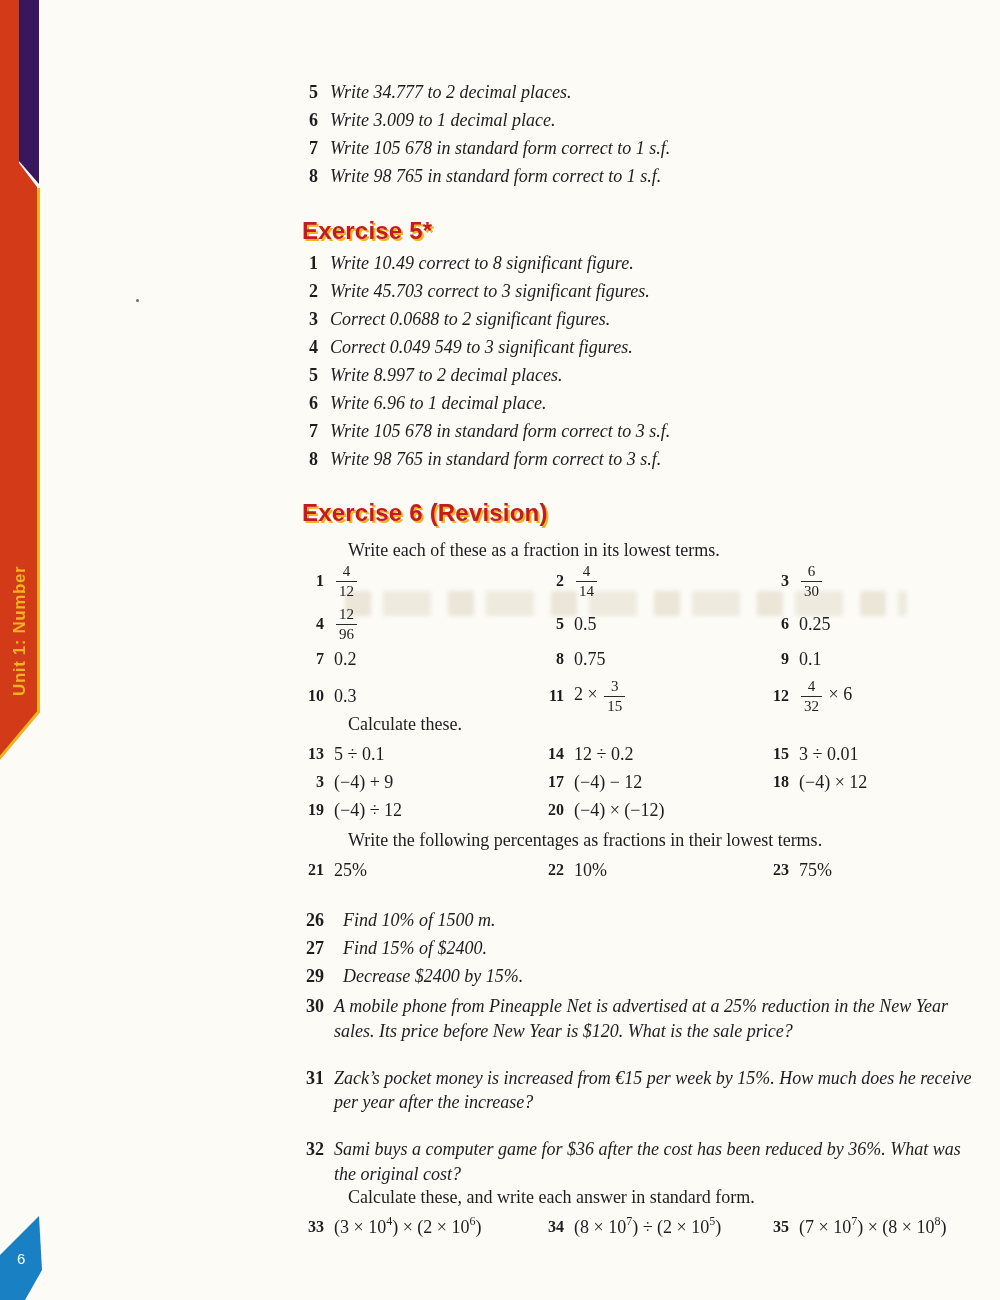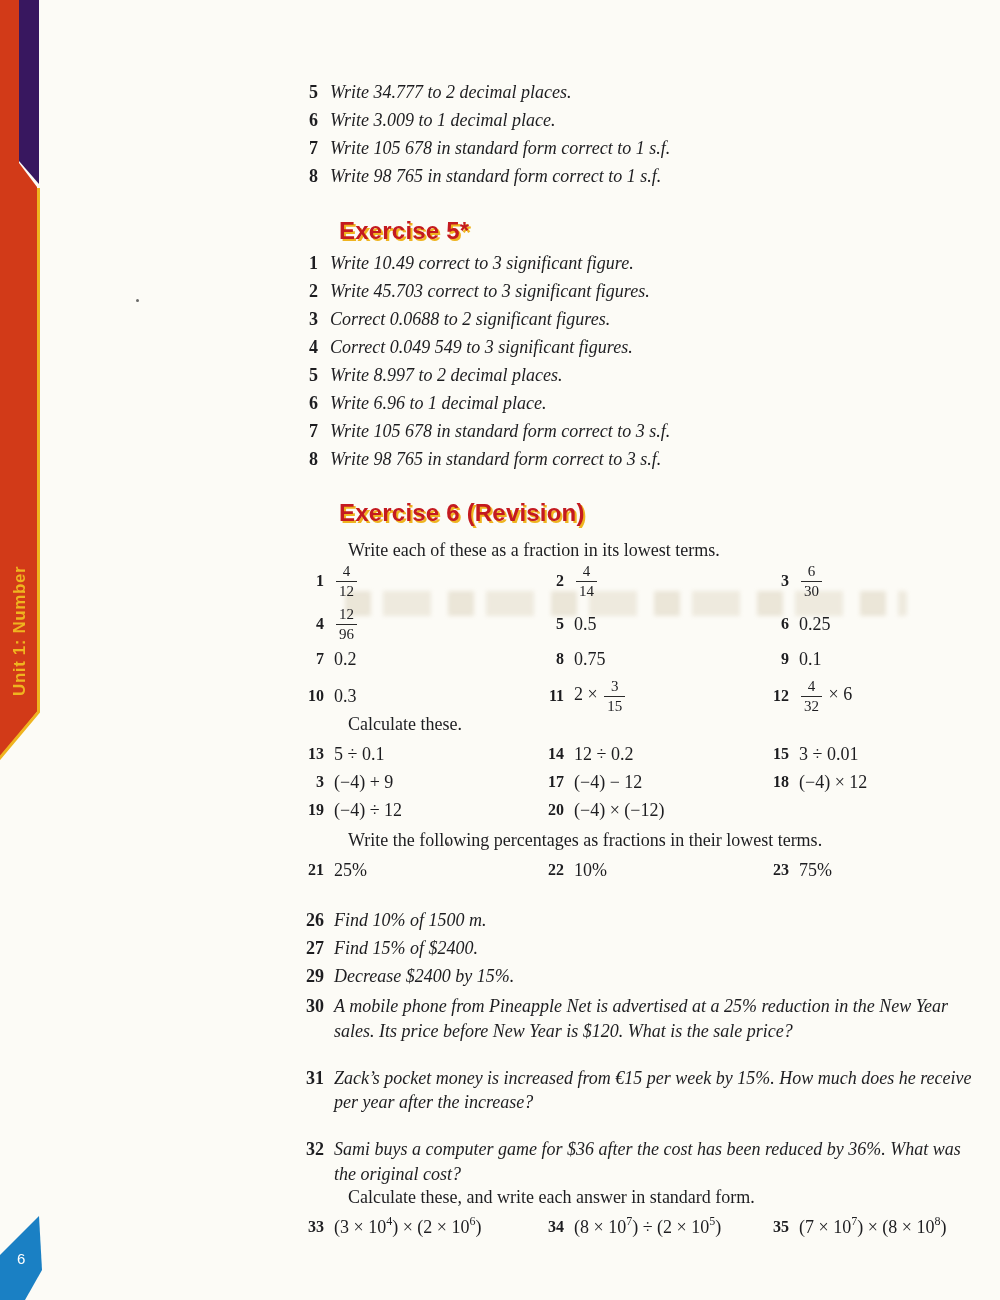--- a/index.html
+++ b/index.html
@@ -24,39 +24,39 @@
     font-family:"Liberation Sans",sans-serif;font-size:15px;}
 
   
   .qline{display:flex;line-height:28px;font-size:18px;}
   .qnum{font-weight:700;text-align:right;flex:0 0 auto;}
   .list .qnum{width:18px;margin-right:12px;}
   .qtext{flex:1 1 auto;font-style:italic;}
 
   .exhead{position:absolute;left:302px;font-family:"Liberation Sans",sans-serif;
     font-weight:800;font-size:24px;color:var(--heading_red);
-    text-shadow:2px 2.4px 0 var(--accent_gold);letter-spacing:.2px;margin-left:37px;}
+    text-shadow:2px 2.4px 0 var(--accent_gold);letter-spacing:.2px;}
   .lead{position:absolute;left:309px;font-size:18px;line-height:28px;margin-left:39px;}
 
   .grid{position:absolute;left:300px;width:692px;}
   .grow{display:flex;align-items:center;}
   .h42{height:42px}.h44{height:44px}.h26{height:26px}.h48{height:48px}.h28{height:28px}.h30{height:30px}
   .gcell{display:flex;align-items:center;}
   .c1{width:240px}.c2{width:225px}.c3{flex:1}
   .gcell .qnum{width:24px;margin-right:10px;}
   .qmath{font-size:18px;white-space:nowrap;}
   .qmath sup{font-size:12px;line-height:0;position:relative;top:-1px;}
 
   .frac{display:inline-flex;flex-direction:column;align-items:center;
     vertical-align:middle;margin:0 2px;font-size:15px;line-height:1.1;}
   .frac .fn{padding:0 3px 1px;}
   .frac .fd{border-top:1.3px solid #2a2a2a;padding:1px 3px 0;}
 
   .wordlist{position:absolute;left:300px;width:692px;}
-  .wordlist .qline .qnum{width:24px;margin-right:10px;}
+  .wordlist .qline .qnum{width:24px;margin-right:19px;}
   .qpara{display:flex;font-size:18px;line-height:24.8px;}
   .qpara .qnum{width:24px;margin-right:10px;line-height:24.8px;}
   .qpara .qtext{max-width:650px;}
   .mt4{margin-top:4px}.mt6{margin-top:22px}
 
   
   .ghost{position:absolute;left:345px;top:591px;width:562px;height:25px;
     filter:blur(2.3px);opacity:.5;border-radius:3px;
     background:repeating-linear-gradient(90deg,
       rgba(167,146,98,.40) 0 26px, rgba(167,146,98,0) 26px 38px,
@@ -97,21 +97,21 @@
       <span class="qnum">8</span>
       <span class="qtext">Write 98 765 in standard form correct to 1 s.f.</span>
     </div>
   </div>
 
   <div class="exhead" style="top:217px">Exercise 5*</div>
 
   <div class="grid list" style="top:249px">
     <div class="qline">
       <span class="qnum">1</span>
-      <span class="qtext">Write 10.49 correct to 3 significant figure.</span>
+      <span class="qtext">Write 10.49 correct to 8 significant figure.</span>
     </div>
     <div class="qline">
       <span class="qnum">2</span>
       <span class="qtext">Write 45.703 correct to 3 significant figures.</span>
     </div>
     <div class="qline">
       <span class="qnum">3</span>
       <span class="qtext">Correct 0.0688 to 2 significant figures.</span>
     </div>
     <div class="qline">

